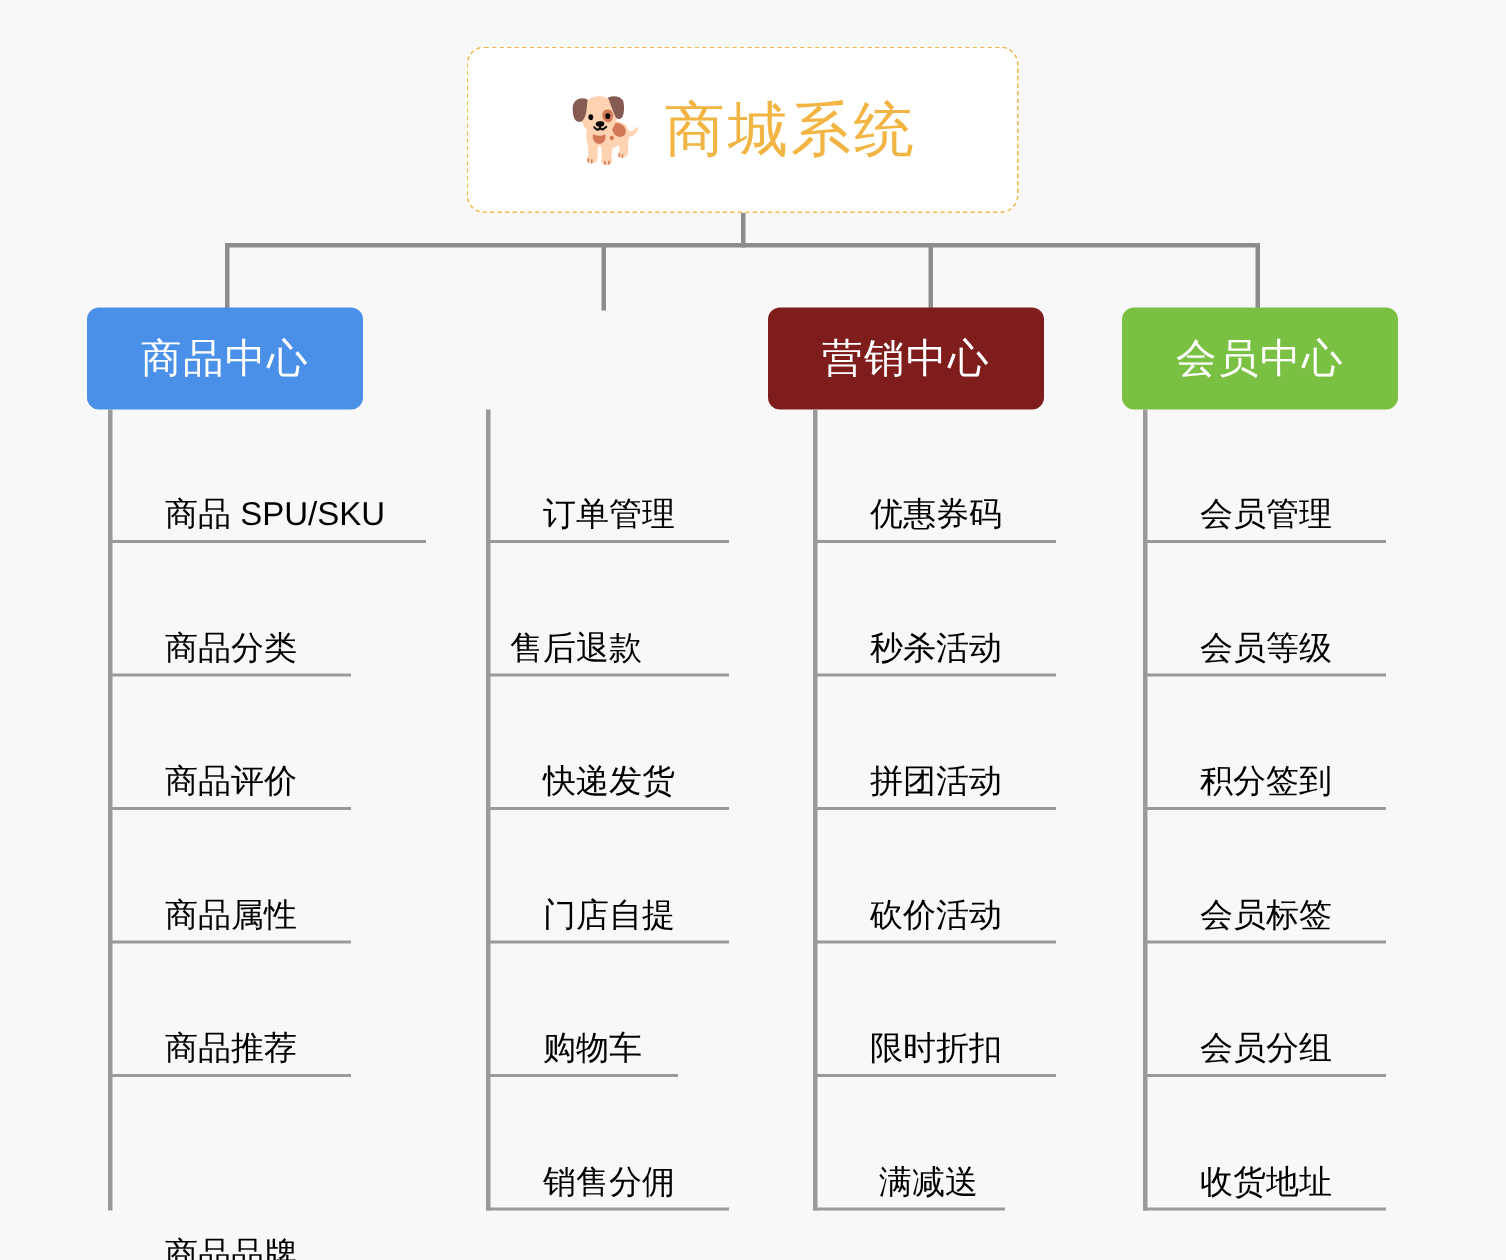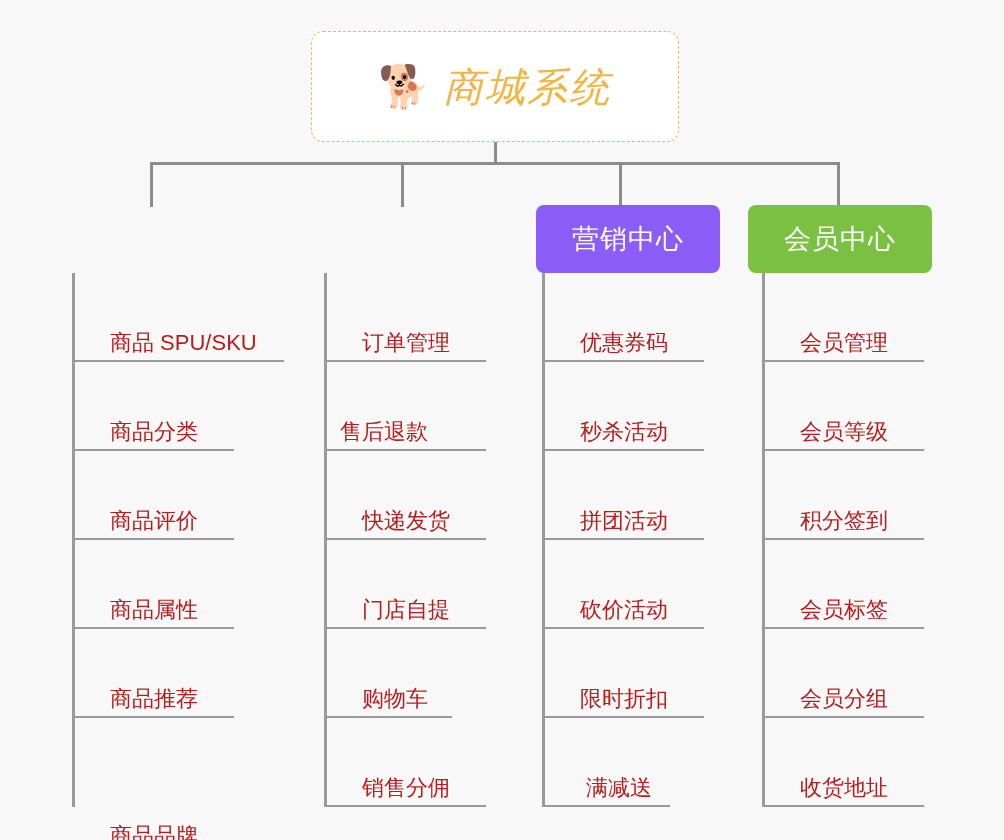--- a/index.html
+++ b/index.html
@@ -40,21 +40,20 @@
     font-size: 42px;
     line-height: 1;
     display: block;
   }
   .root-title {
     font-size: 40px;
     color: #f2b544;
     letter-spacing: 2px;
     line-height: 1;
     white-space: nowrap;
-    font-style: italic;
   }
 
   
   .conn {
     position: absolute;
     background: #8c8c8c;
   }
   .conn-v { width: 3px; }
   .conn-h { height: 3px; }
 
@@ -96,21 +95,21 @@
     height: 89px;
     box-sizing: border-box;
     display: flex;
     align-items: flex-end;
     padding-left: 38px;
     padding-bottom: 5px;
     border-bottom: 2px solid #9a9a9a;
   }
   .leaf-label {
     font-size: 22px;
-    color: #b91c1c;
+    color: #000000;
     line-height: 1.15;
     white-space: nowrap;
   }
 </style>
 </head>
 <body style="background: rgb(248, 248, 248);">
 
 <div id="mindmap">
 
   <div class="root-node" style="border-color: rgb(240, 184, 73); background: rgb(255, 255, 255);">
@@ -119,21 +118,24 @@
   </div>
 
   <div class="conn conn-v" style="left:494px; top:142px; height:23px;"></div>
   <div class="conn conn-h" style="left:150px; top:162px; width:690px;"></div>
 
   <div class="conn conn-v" style="left:150px; top:162px; height:45px;"></div>
   <div class="conn conn-v" style="left:401px; top:162px; height:45px;"></div>
   <div class="conn conn-v" style="left:619px; top:162px; height:45px;"></div>
   <div class="conn conn-v" style="left:837px; top:162px; height:45px;"></div>
 
-  <div class="cat-box" style="left: 536px; background: #8b5cf6;">
+  <div class="cat-box" style="left: 58px; background: rgb(74, 144, 232);">
+    <span class="cat-label">商品中心</span>
+  </div>
+  <div class="cat-box" style="left: 512px; background: #7f1d1d;">
     <span class="cat-label">营销中心</span>
   </div>
   <div class="cat-box" style="left: 748px; background: rgb(122, 193, 67);">
     <span class="cat-label">会员中心</span>
   </div>
 
   <div class="branch" style="left:72px;">
     <div class="branch-spine" style="height:534px;"></div>
     <div class="leaf" style="top:0px;   width:212px;">
         <span class="leaf-label">商品 SPU/SKU</span>

